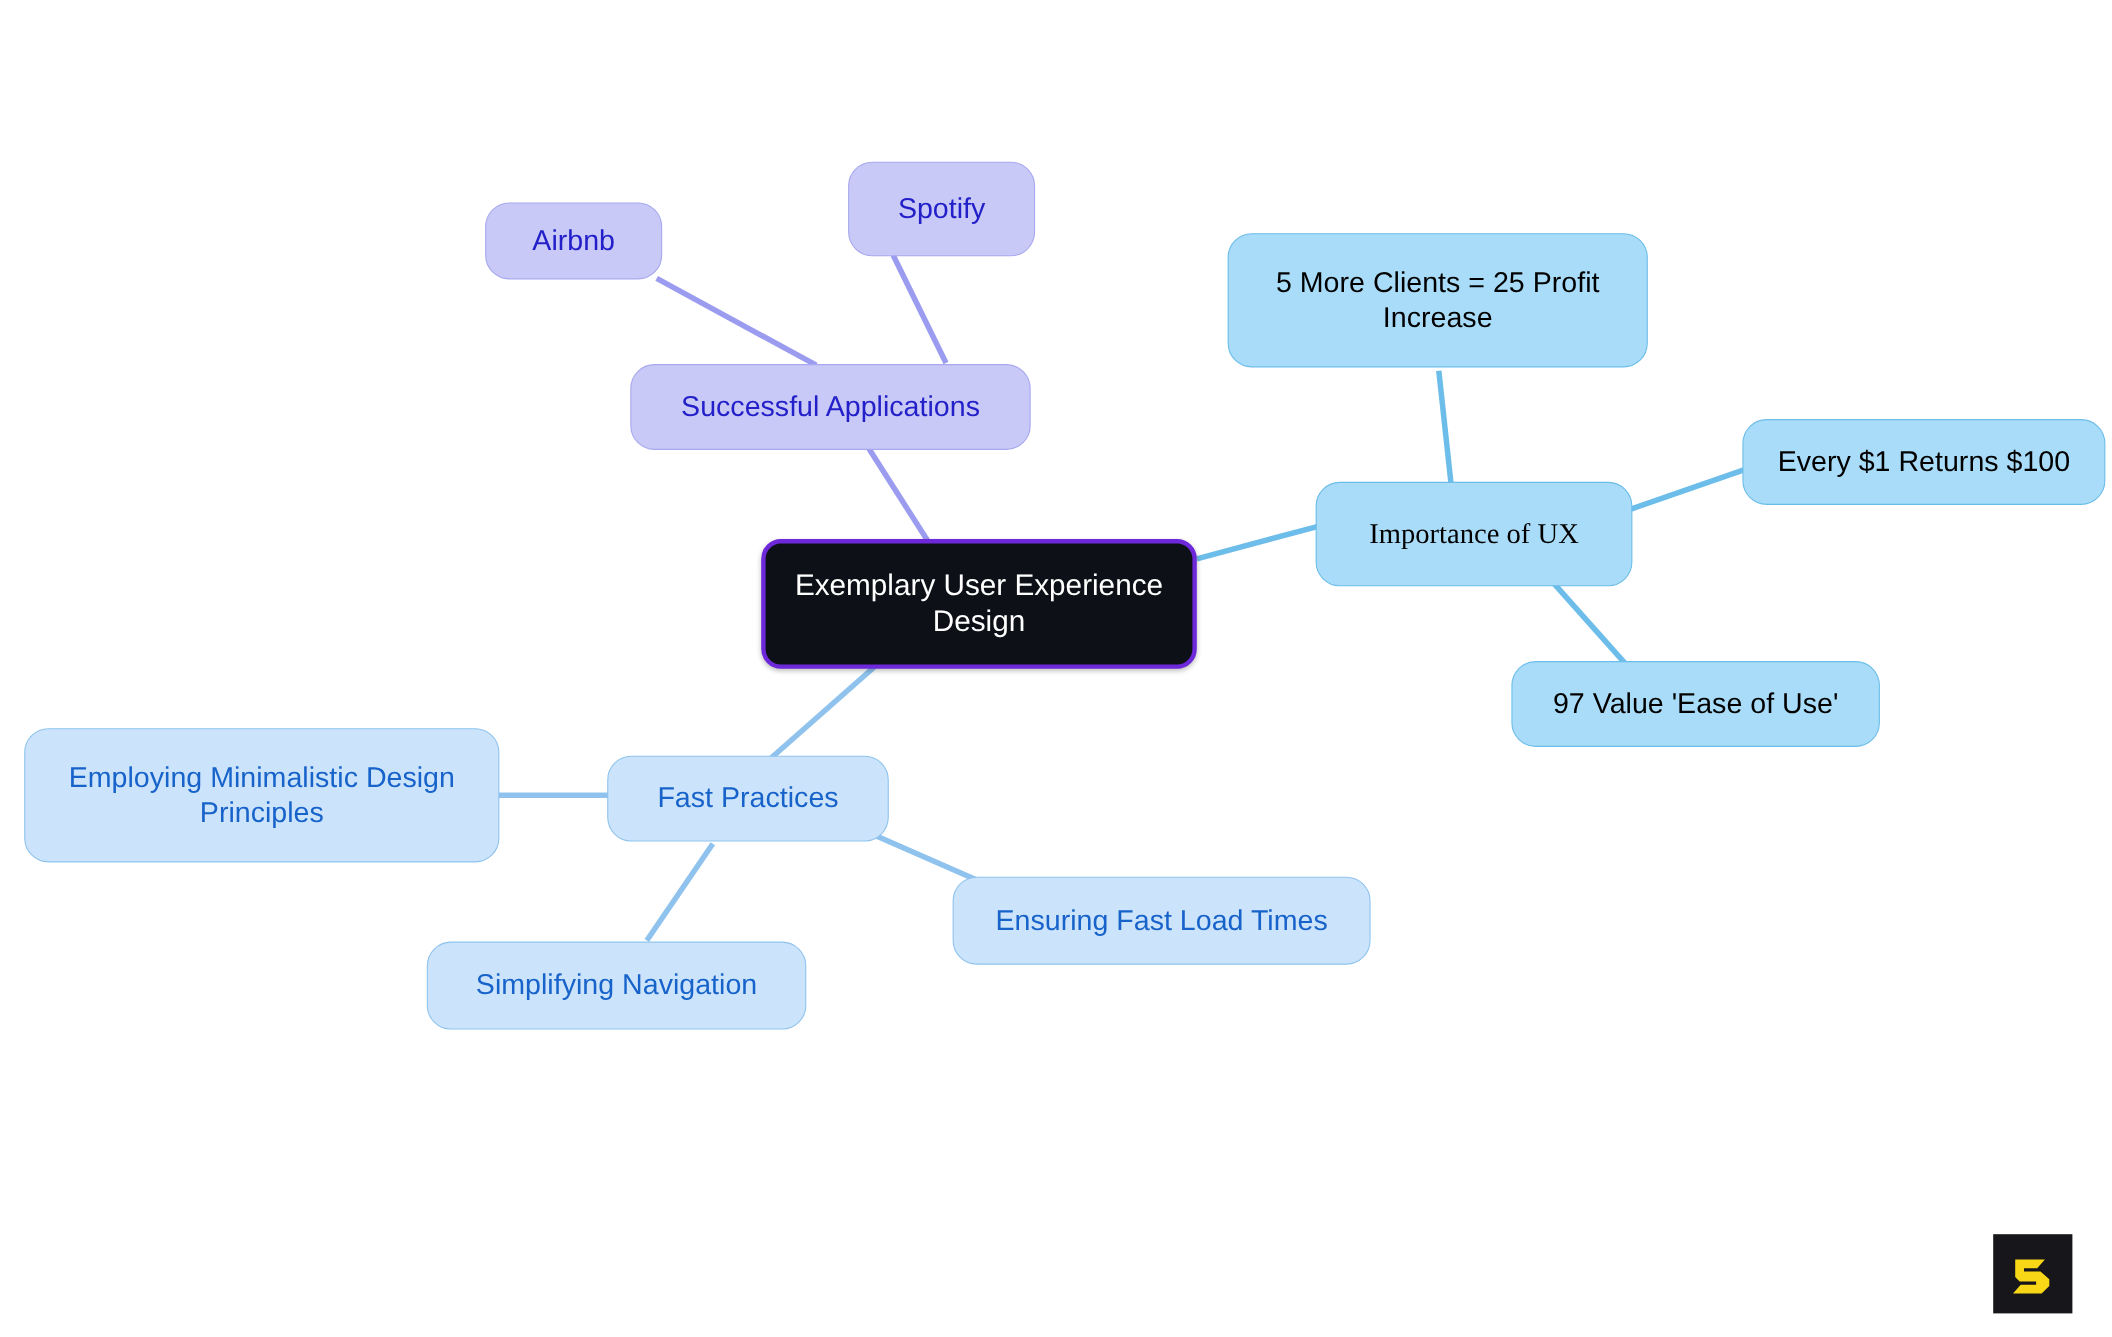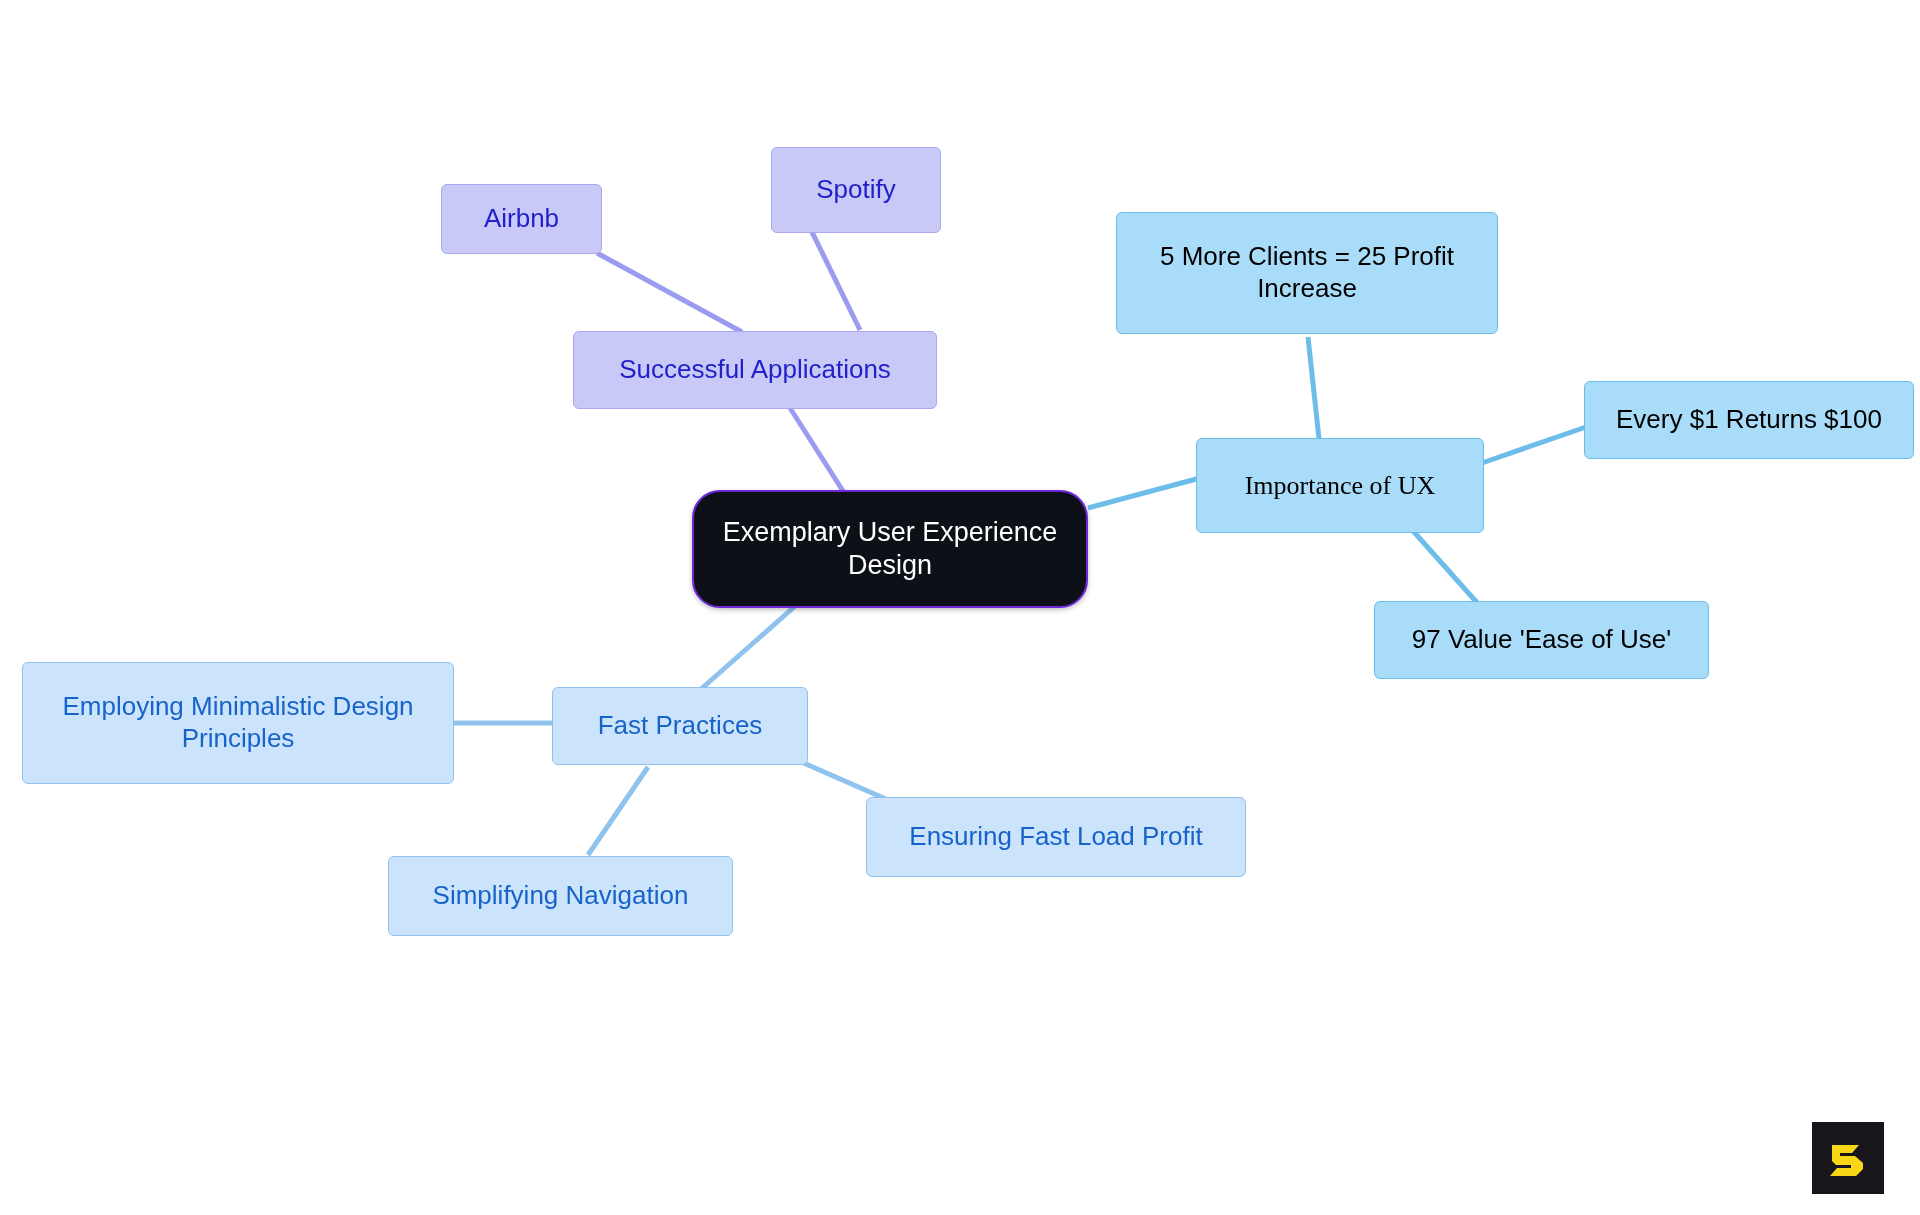--- a/index.html
+++ b/index.html
@@ -31,31 +31,31 @@
     pointer-events: none;
   }
 
   .node {
     position: absolute;
     box-sizing: border-box;
     display: flex;
     align-items: center;
     justify-content: center;
     text-align: center;
-    border-radius: 6px;
+    border-radius: 22px;
     line-height: 1.22;
     padding: 6px 14px;
     white-space: pre-line;
   }
 
   .node-root {
     background: #0d1117;
     color: #ffffff;
-    border: 2px solid #6d28d9;
-    border-radius: 28px;
+    border: 4px solid #6d28d9;
+    border-radius: 18px;
     font-size: 27px;
     box-shadow: 0 2px 5px rgba(0,0,0,0.25);
   }
 
   .node-purple {
     background: #c8c9f7;
     border: 1.4px solid #a7a8ee;
     color: #2320c9;
     font-size: 26px;
   }
@@ -142,21 +142,21 @@
 
   <div class="node node-blue-light" style="left:22px; top:662px; width:432px; height:122px;">
     <span>Employing Minimalistic Design Principles</span>
   </div>
 
   <div class="node node-blue-light" style="left:388px; top:856px; width:345px; height:80px;">
     <span>Simplifying Navigation</span>
   </div>
 
   <div class="node node-blue-light" style="left:866px; top:797px; width:380px; height:80px;">
-    <span>Ensuring Fast Load Profit</span>
+    <span>Ensuring Fast Load Times</span>
   </div>
 
   <div id="logo" style="left:1812px; top:1122px; width:72px; height:72px;">
     <svg width="46" height="46" viewBox="0 0 46 46">
       <path d="M7 10 L34 10 L27 18 L15 18 L15 21 L30 21 L38 28 L38 34 L31 41 L5 41 L12 33 L26 33 L26 30 L11 30 L7 26 Z" fill="#f7d716"></path>
     </svg>
   </div>
 
 </div>
 

